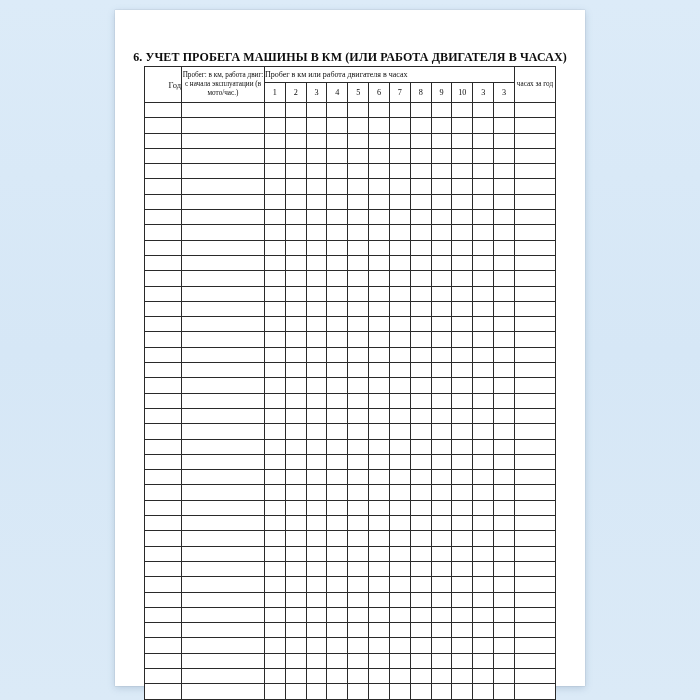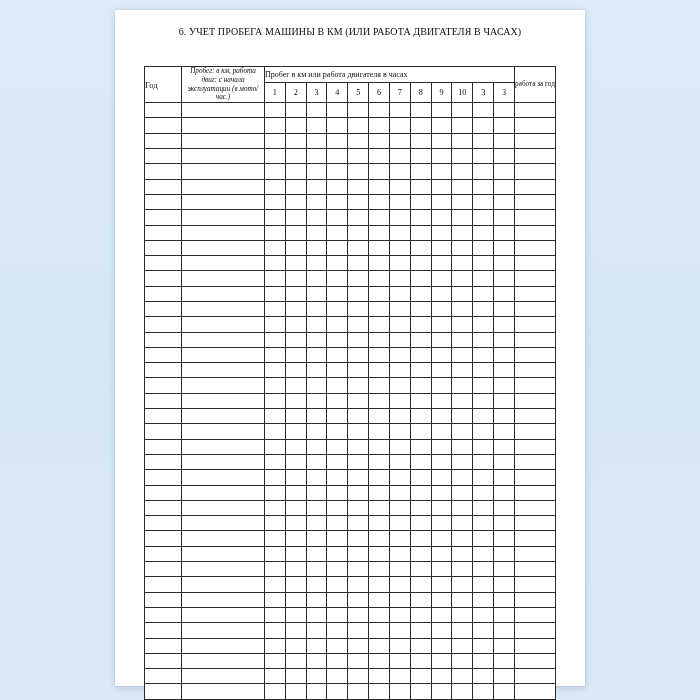--- a/index.html
+++ b/index.html
@@ -25,25 +25,25 @@
     left: 115px;
     top: 10px;
     width: 470px;
     height: 676px;
     background: #ffffff;
     box-shadow: 0 2px 7px rgba(90,120,150,0.28), 0 0 1px rgba(0,0,0,0.25);
   }
   #doc-title {
     position: absolute;
     left: 0;
-    top: 16px;
+    top: 40px;
     width: 100%;
     text-align: center;
-    font-size: 10px;
-    font-weight: normal;
+    font-size: 12px;
+    font-weight: bold;
     letter-spacing: 0.1px;
     color: #0d0d0d;
   }
   
   table.grid {
     position: absolute;
     left: 29px;
     top: 56px;
     width: 412px;
     border-collapse: collapse;
@@ -52,32 +52,31 @@
   table.grid th, table.grid td {
     border: 1px solid #2a2a2a;
     padding: 0;
     font-weight: normal;
     color: #0d0d0d;
     background: #fff;
   }
   th.h-year {
     width: 36px;
     font-size: 8.5px;
-    text-align: left;
+    text-align: right;
     vertical-align: middle;
     margin-left: 9px;
   }
   th.h-probeg {
     width: 82px;
     font-size: 7.2px;
     line-height: 1.22;
     text-align: center;
     vertical-align: middle;
     padding: 2px 3px;
-    font-style: italic;
   }
   th.h-span {
     font-size: 8px;
     text-align: left;
     vertical-align: middle;
     height: 15px;
   }
   th.h-month {
     font-size: 8.2px;
     text-align: center;
@@ -103,21 +102,21 @@
   <div id="sheet">
 
     <div id="doc-title">6. УЧЕТ ПРОБЕГА МАШИНЫ В КМ (ИЛИ РАБОТА ДВИГАТЕЛЯ В ЧАСАХ)</div>
 
     <table class="grid">
       <thead>
         <tr>
           <th class="h-year" rowspan="2">Год</th>
           <th class="h-probeg" rowspan="2">Пробег: в км, работа двиг: с начала эксплуатации (в мото/час.)</th>
           <th class="h-span" colspan="12">Пробег в км или работа двигателя в часах</th>
-          <th class="h-total" rowspan="2">работа за год</th>
+          <th class="h-total" rowspan="2">часах за год</th>
         </tr>
         <tr>
           <th class="h-month month-col">1</th>
           <th class="h-month month-col">2</th>
           <th class="h-month month-col">3</th>
           <th class="h-month month-col">4</th>
           <th class="h-month month-col">5</th>
           <th class="h-month month-col">6</th>
           <th class="h-month month-col">7</th>
           <th class="h-month month-col">8</th>

